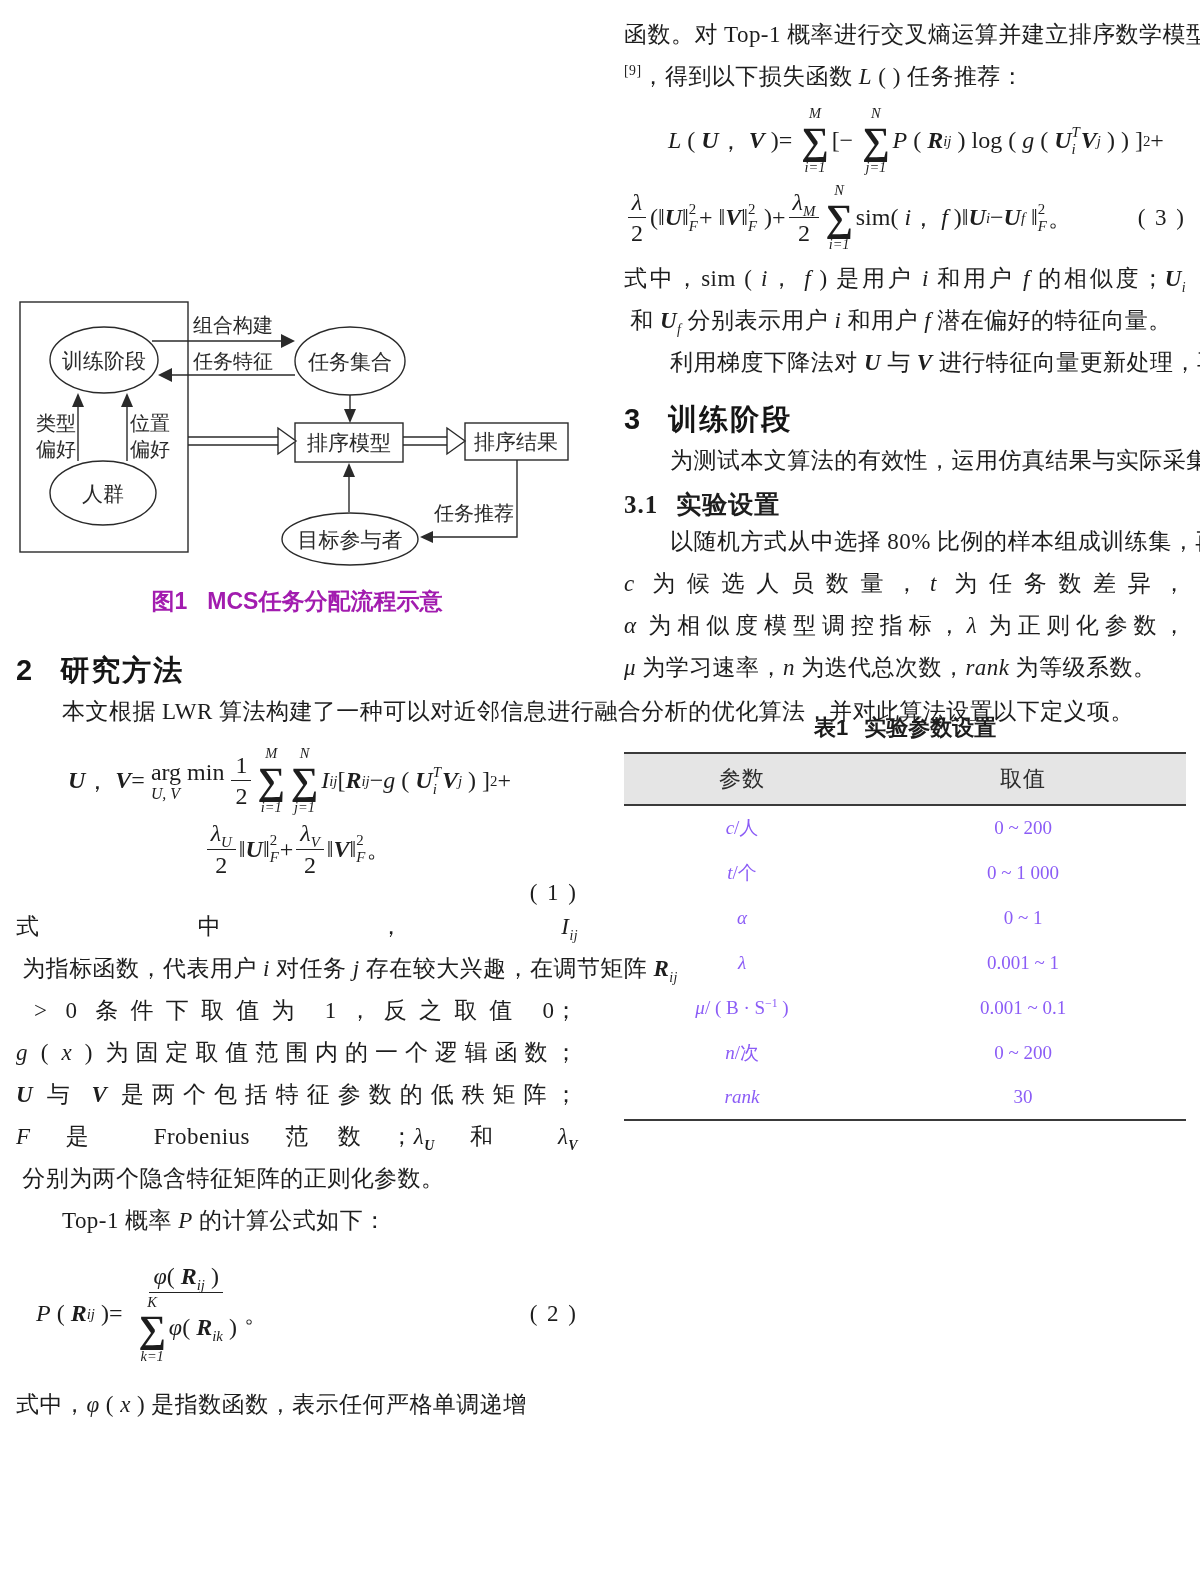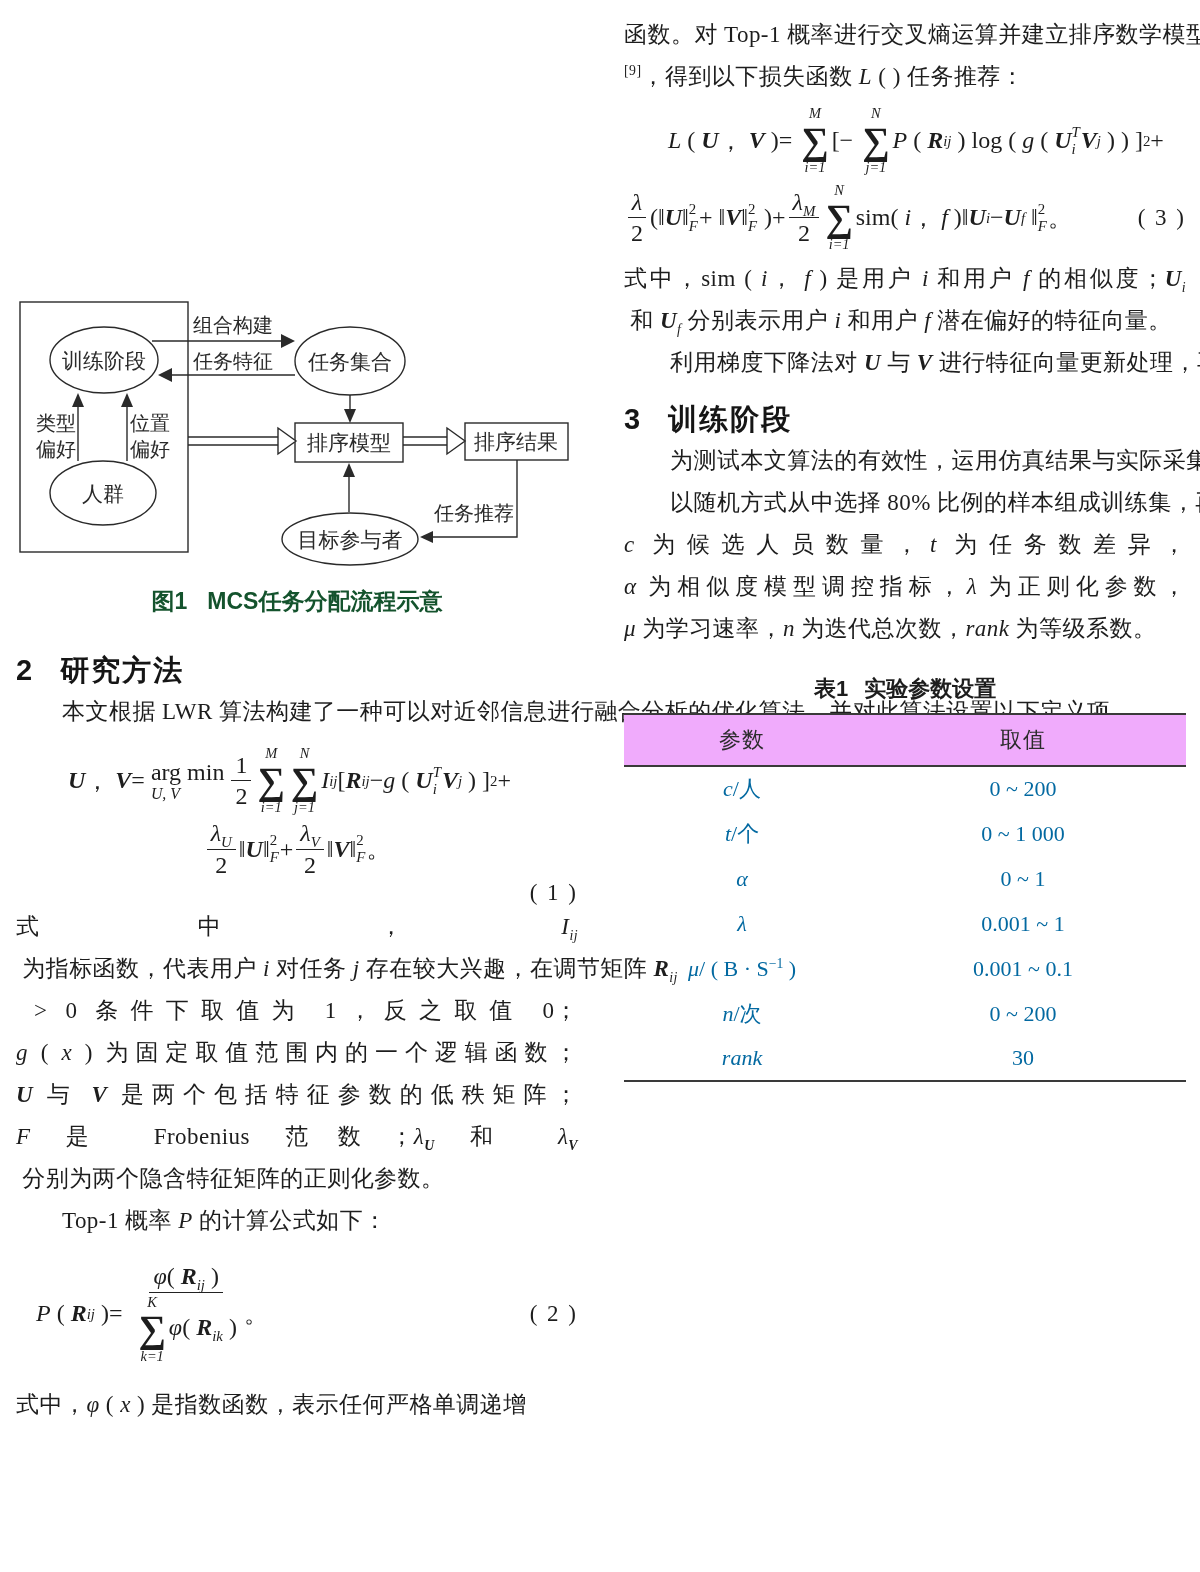--- a/index.html
+++ b/index.html
@@ -35,21 +35,21 @@
 
   
   .fig-wrap { margin-top:280px; }
   .fig-svg { display:block; margin-left:-16px; }
   .fig-svg text { font-family:"Liberation Serif","DejaVu Serif",serif; fill:#2a2a2a; }
   .node-label { font-size:21px; }
   .edge-label { font-size:20px; }
   .fig-cap {
     display:flex; justify-content:center; gap:20px; margin-top:6px;
     font-family:"Liberation Sans","DejaVu Sans",sans-serif;
-    font-weight:600; font-size:23px; color:#14532d;
+    font-weight:600; font-size:23px; color:#a21caf;
   }
 
   
   .eq { font-size:24px; }
   .eq-line { display:flex; align-items:center; }
   .eq-line > .eq-main { display:inline-flex; align-items:center; flex-wrap:nowrap; }
   .eqno { margin-left:auto; letter-spacing:2px; font-size:23px; }
   .eq1 { margin-top:10px; }
   .eq1 .l1 { padding-left:52px; min-height:76px; }
   .eq1 .l2 { min-height:84px;flex-direction:column; }
@@ -85,28 +85,28 @@
   .tbl-cap {
     display:flex; justify-content:center; gap:16px; margin-top:24px;
     font-family:"Liberation Sans","DejaVu Sans",sans-serif;
     font-weight:600; font-size:22px;
   }
   table.params {
     width:100%; border-collapse:collapse; margin-top:9px;
     border-bottom:2.5px solid #3a3a3a;
   }
   table.params thead tr {
-    background:#f0abfc;
+    background:#e5e5e5;
     border-top:2.5px solid #3a3a3a; border-bottom:2.2px solid #3a3a3a;
   }
   table.params th {
     font-weight:normal; font-size:22px; padding:10px 0; color:#2c2c2c;
     letter-spacing:1px;
   }
-  table.params td { text-align:center; font-size:22px; height:45px; color:#0369a1; }
+  table.params td { text-align:center; font-size:19px; height:45px; color:#8b5cf6; }
   .td-param { width:42%; }
   .td-value { width:58%; }
 
   
   .mt34 { margin-top:34px; } .mt16 { margin-top:16px; } .mt8 { margin-top:8px; }
   .mt6 { margin-top:6px; } .mt4 { margin-top:4px; }
 </style>
 </head>
 <body>
 
@@ -377,20 +377,24 @@
   <p class="body mt6"><span class="mt">式中，sim ( </span><span class="mi">i</span><span class="mt">， </span><span class="mi">f</span><span class="mt"> ) 是用户 </span><span class="mi">i</span><span class="mt"> 和用户 </span><span class="mi">f</span><span class="mt"> 的相似度；</span><span class="mb">U</span><sub class="msb"><span class="mi">i</span></sub><span class="mt"> 和 </span><span class="mb">U</span><sub class="msb"><span class="mi">f</span></sub><span class="mt"> 分别表示用户 </span><span class="mi">i</span><span class="mt"> 和用户 </span><span class="mi">f</span><span class="mt"> 潜在偏好的特征向量。</span></p>
   <p class="body indent"><span class="mt">利用梯度下降法对 </span><span class="mb">U</span><span class="mt"> 与 </span><span class="mb">V</span><span class="mt"> 进行特征向量更新处理，再把用户与任务特征向量之间点乘运算组成效用函数建立测试用户的推荐表。</span></p>
 
   <div class="sec-h mt16">
     <span>3</span>
     <span>训练阶段</span>
   </div>
 
   <p class="body indent mt8"><span class="mt">为测试本文算法的有效性，运用仿真结果与实际采集到的数据在 MATLAB 平台上进行测试分析。综合分析了测试过程的各项参数变化，考虑任务分配准确性与处理时间的影响，并对用户参与成本及其积极性进行对比。</span></p>
 
+  <div class="sub-h mt6">
+    <span class="num">3.1</span>
+    <span class="ttl">实验设置</span>
+  </div>
 
   <p class="body indent"><span class="mt">以随机方式从中选择 80% 比例的样本组成训练集，再以剩余 20% 样本组成测试集。表 1 为本实验的各项参数设置情况。其中，</span><span class="mi">c</span><span class="mt"> 为候选人员数量，</span><span class="mi">t</span><span class="mt"> 为任务数差异，</span><span class="mi">α</span><span class="mt"> 为相似度模型调控指标，</span><span class="mi">λ</span><span class="mt"> 为正则化参数，</span><span class="mi">μ</span><span class="mt"> 为学习速率，</span><span class="mi">n</span><span class="mt"> 为迭代总次数，</span><span class="mi">rank</span><span class="mt"> 为等级系数。</span></p>
 
   <div class="tbl-cap">
     <span>表1</span>
     <span>实验参数设置</span>
   </div>
 
   <table class="params">
     <thead>

